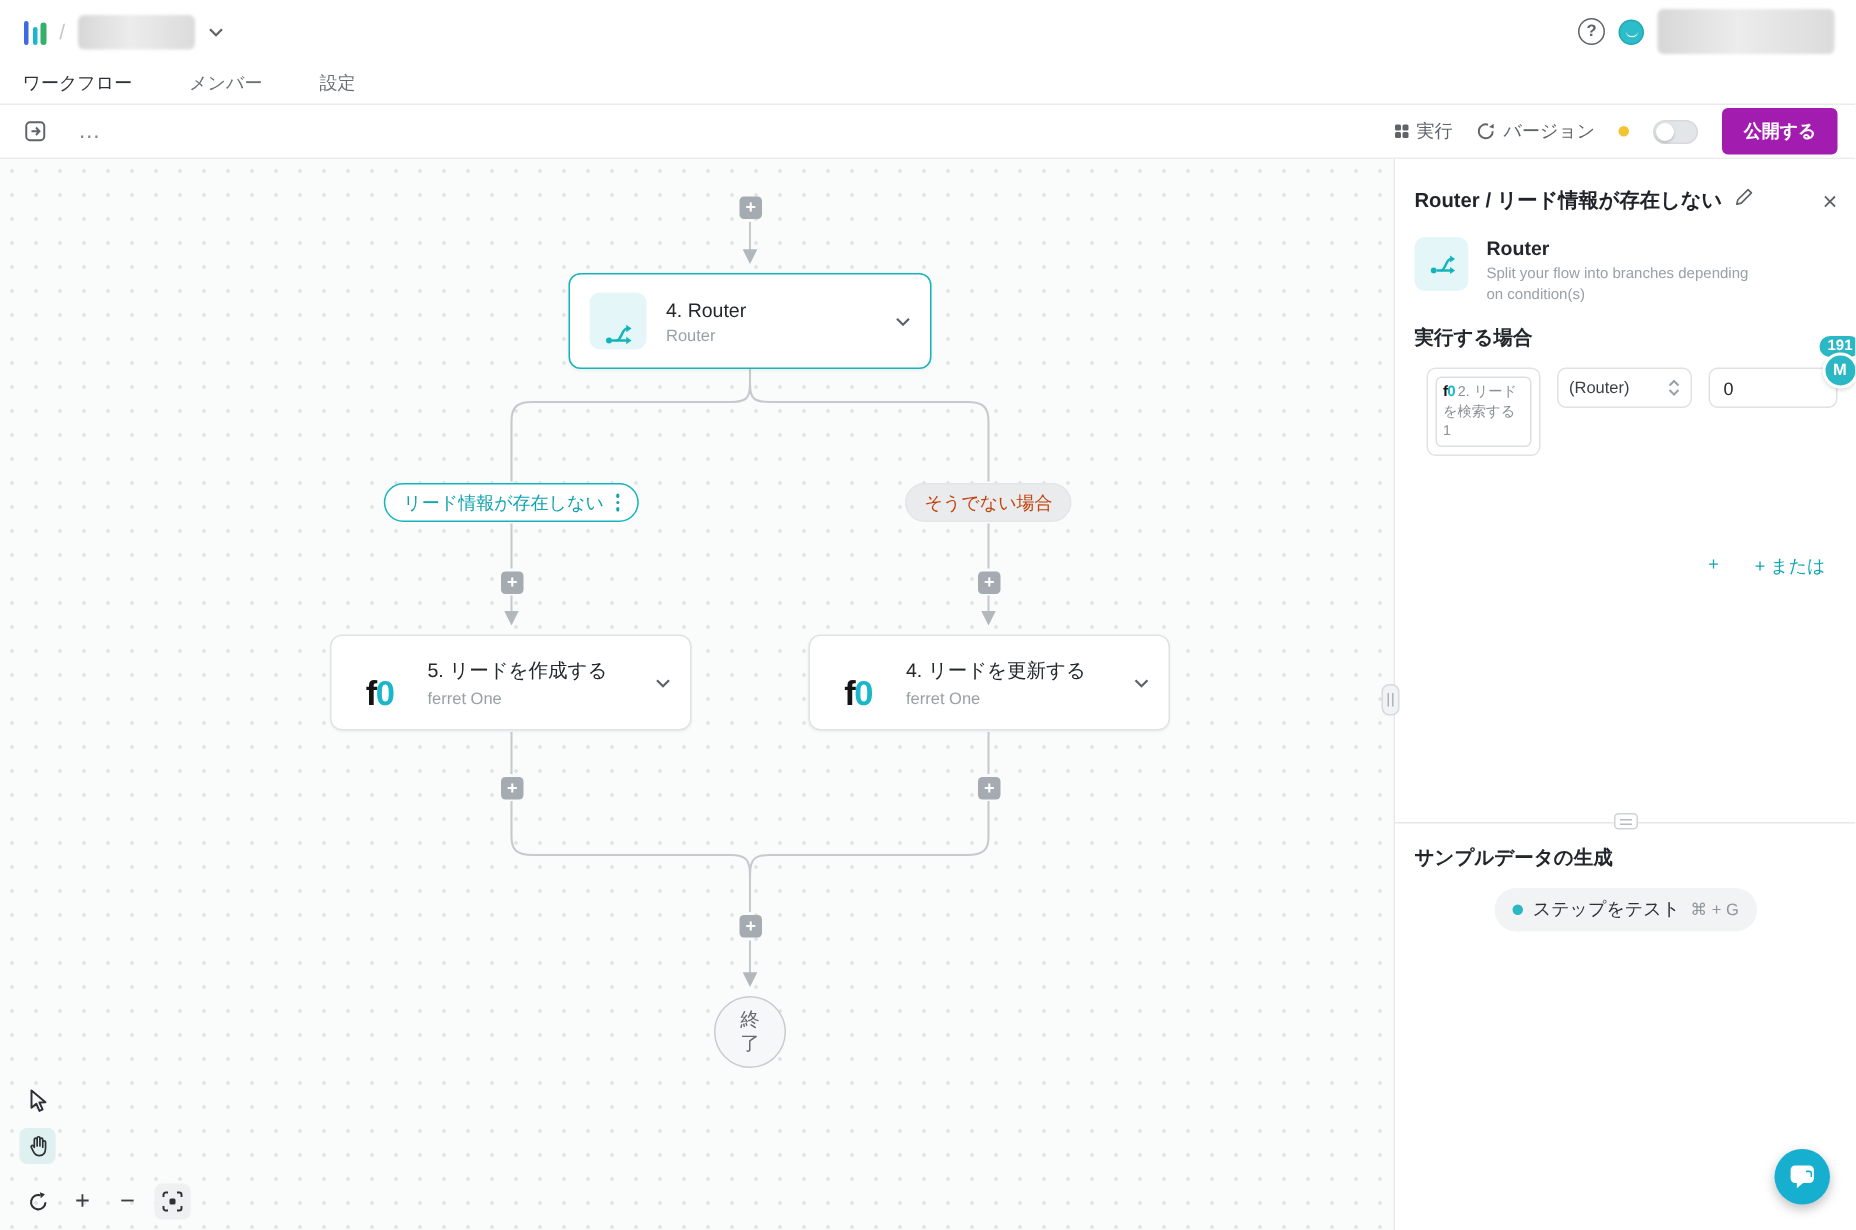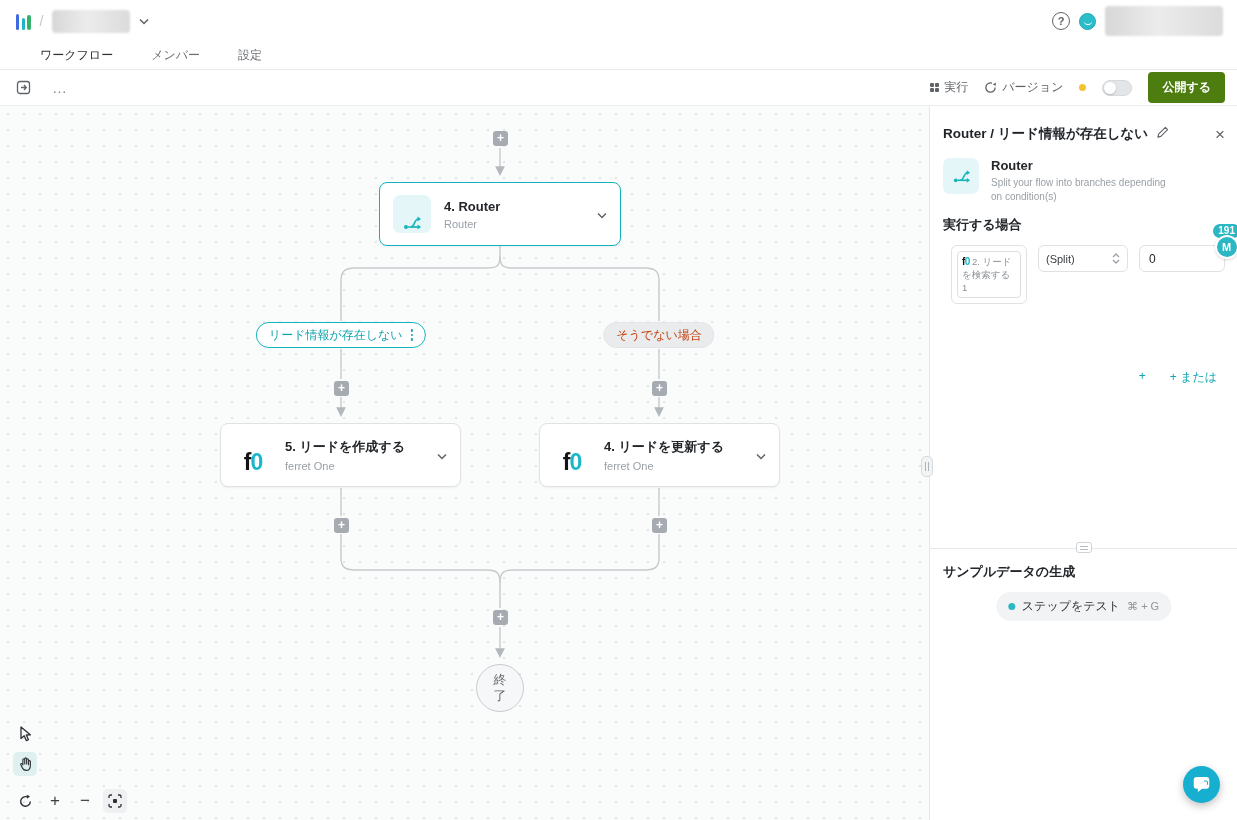--- a/index.html
+++ b/index.html
@@ -17,55 +17,55 @@
   .logo i:nth-child(3){ height:15px; background:#35b06b; }
   .slash { color:#c3c7cb; font-size:14px; }
   .redacted { background:linear-gradient(90deg,#d7d7d7,#ececec 45%,#dbdbdb); filter:blur(1px); border-radius:4px; }
   .ws-chip { width:78px; height:23px; }
   .chev-sm { display:flex; align-items:center; color:#5f6368; }
   .row1 .spacer { flex:1; }
   .help-btn { width:18px; height:18px; border:1.4px solid #5f6368; border-radius:50%; color:#5f6368; font-size:11px; font-weight:700; display:flex; align-items:center; justify-content:center; }
   .avatar { width:17px; height:17px; border-radius:50%; background:#2bbdc9; border:1px solid #22a7b2; position:relative; }
   .avatar:after { content:""; position:absolute; left:4px; top:5px; width:8px; height:5px; border-bottom:1.6px solid #fff; border-radius:0 0 6px 6px; }
   .name-block { width:118px; height:30px; }
-  .tabs { display:flex; gap:38px; padding-left:40px; height:26px; align-items:center; font-size:12px; color:#6b7075; }
+  .tabs { display:flex; gap:38px; padding-left:15px; height:26px; align-items:center; font-size:12px; color:#6b7075; }
   .tab { cursor:pointer; }
   .tab.first { color:#2d3136; }
 
   
   .subheader { position:absolute; top:70px; left:0; width:100%; height:36px; background:#fff; border-bottom:1px solid #ececee; display:flex; align-items:center; padding:0 12px; gap:10px; z-index:5; }
   .iconbtn { display:flex; align-items:center; justify-content:center; width:22px; height:22px; color:#5f6368; }
   .wf-title { font-size:13px; font-weight:700; color:#1f2328; margin-left:6px; white-space:nowrap; }
   .more-dots { color:#80868b; font-size:15px; letter-spacing:1px; margin-left:8px; cursor:pointer; }
   .sub-right { margin-left:auto; display:flex; align-items:center; gap:16px; }
   .hbtn { display:flex; align-items:center; gap:5px; font-size:12px; color:#5f6368; cursor:pointer; white-space:nowrap; }
   .grid4 { display:grid; grid-template-columns:4px 4px; grid-template-rows:4px 4px; gap:1.6px; }
   .grid4 i { background:#5f6368; border-radius:1px; }
   .status-dot { width:7px; height:7px; border-radius:50%; background:#f4c430; }
   .toggle { width:30px; height:16px; border-radius:9px; background:#e3e6e9; border:1px solid #d6dadd; position:relative; cursor:pointer; }
   .toggle .knob { position:absolute; top:1px; left:1px; width:12px; height:12px; border-radius:50%; background:#fff; box-shadow:0 1px 2px rgba(0,0,0,.2); }
-  .publish-btn { background:#4d7c0f; color:#fff; font-size:12px; font-weight:600; border:none; border-radius:4px; padding:7px 14px; cursor:pointer; }
+  .publish-btn { background:#a21caf; color:#fff; font-size:12px; font-weight:600; border:none; border-radius:4px; padding:7px 14px; cursor:pointer; }
 
   
   .canvas { position:absolute; top:106px; left:0; width:929px; height:714px; background:#fafbfb;
             background-image:radial-gradient(#e2e4e6 1.1px, transparent 1.2px); background-size:16px 16px; }
   .flowsvg { position:absolute; inset:0; pointer-events:none; }
   .flow { stroke:#c6cacd; stroke-width:1.4; fill:none; }
 
   .plusbtn { position:absolute; width:15px; height:15px; background:#a6abb1; border-radius:3px; color:#fff; font-size:12px; line-height:14px; text-align:center; font-weight:700; cursor:pointer; }
 
   .node { position:absolute; width:241px; height:64px; background:#fff; border:1px solid #e0e2e4; border-radius:8px; display:flex; align-items:center; padding:0 13px; gap:13px; box-shadow:0 1px 2px rgba(0,0,0,.05); cursor:pointer; }
   .node.selected { border:1.6px solid #14b4bd; }
   .node-icon { width:38px; height:38px; border-radius:7px; display:flex; align-items:flex-end; justify-content:center; flex:none; }
   .node-icon.teal { background:#e5f6f8; }
   .ferret-logo { font-weight:800; font-size:23px; letter-spacing:-1px; line-height:1; }
   .ferret-logo .f { color:#141414; }
   .ferret-logo .o { color:#19b7c9; }
   .node-txt { flex:1; min-width:0; }
-  .node-title { font-size:13px; font-weight:700; color:#23272b; }
+  .node-title { font-size:13px; font-weight:400; color:#23272b; }
   .node-sub { font-size:11px; color:#9aa0a6; margin-top:4px; }
   .node-chev { color:#5f6368; flex:none; }
 
   .pill { position:absolute; transform:translateX(-50%); height:26px; border-radius:13px; display:flex; align-items:center; padding:0 12px; font-size:12px; white-space:nowrap; cursor:pointer; }
   .pill.active { background:#fff; border:1.4px solid #14b4bd; color:#0fa3ad; gap:8px; }
   .pill.muted { background:#e9ebed; border:1px solid #e3e5e7; color:#c2410c; }
   .vdots { display:flex; flex-direction:column; gap:2px; }
   .vdots i { width:2.6px; height:2.6px; border-radius:50%; background:#0fa3ad; }
 
   .end-node { position:absolute; width:48px; height:48px; border-radius:50%; background:#f6f7f8; border:1.4px solid #c8ccd0; color:#63696f; display:flex; flex-direction:column; align-items:center; justify-content:center; font-size:13px; line-height:1.2; cursor:pointer; }
@@ -327,21 +327,21 @@
       </span>
     </div>
 
     <div class="sec-h" style="top:110px;">実行する場合</div>
 
     <div class="cond-row">
       <div class="ref-box">
         <div class="ref-chip"><span class="mini-logo"><span class="f">f</span><span class="o">0</span></span><span>2. リードを検索する 1</span></div>
       </div>
       <div class="op-select">
-        <span>(Split)</span>
+        <span>(Router)</span>
         <svg width="8" height="11" viewBox="0 0 8 11">
             <polyline points="1,4 4,1 7,4" fill="none" stroke="#9aa0a6" stroke-width="1.3"></polyline>
             <polyline points="1,7 4,10 7,7" fill="none" stroke="#9aa0a6" stroke-width="1.3"></polyline>
           </svg>
       </div>
       <input class="val-input" type="text" value="0" style="">
     </div>
 
     <div class="presence">
       <span class="presence-count">191</span>

